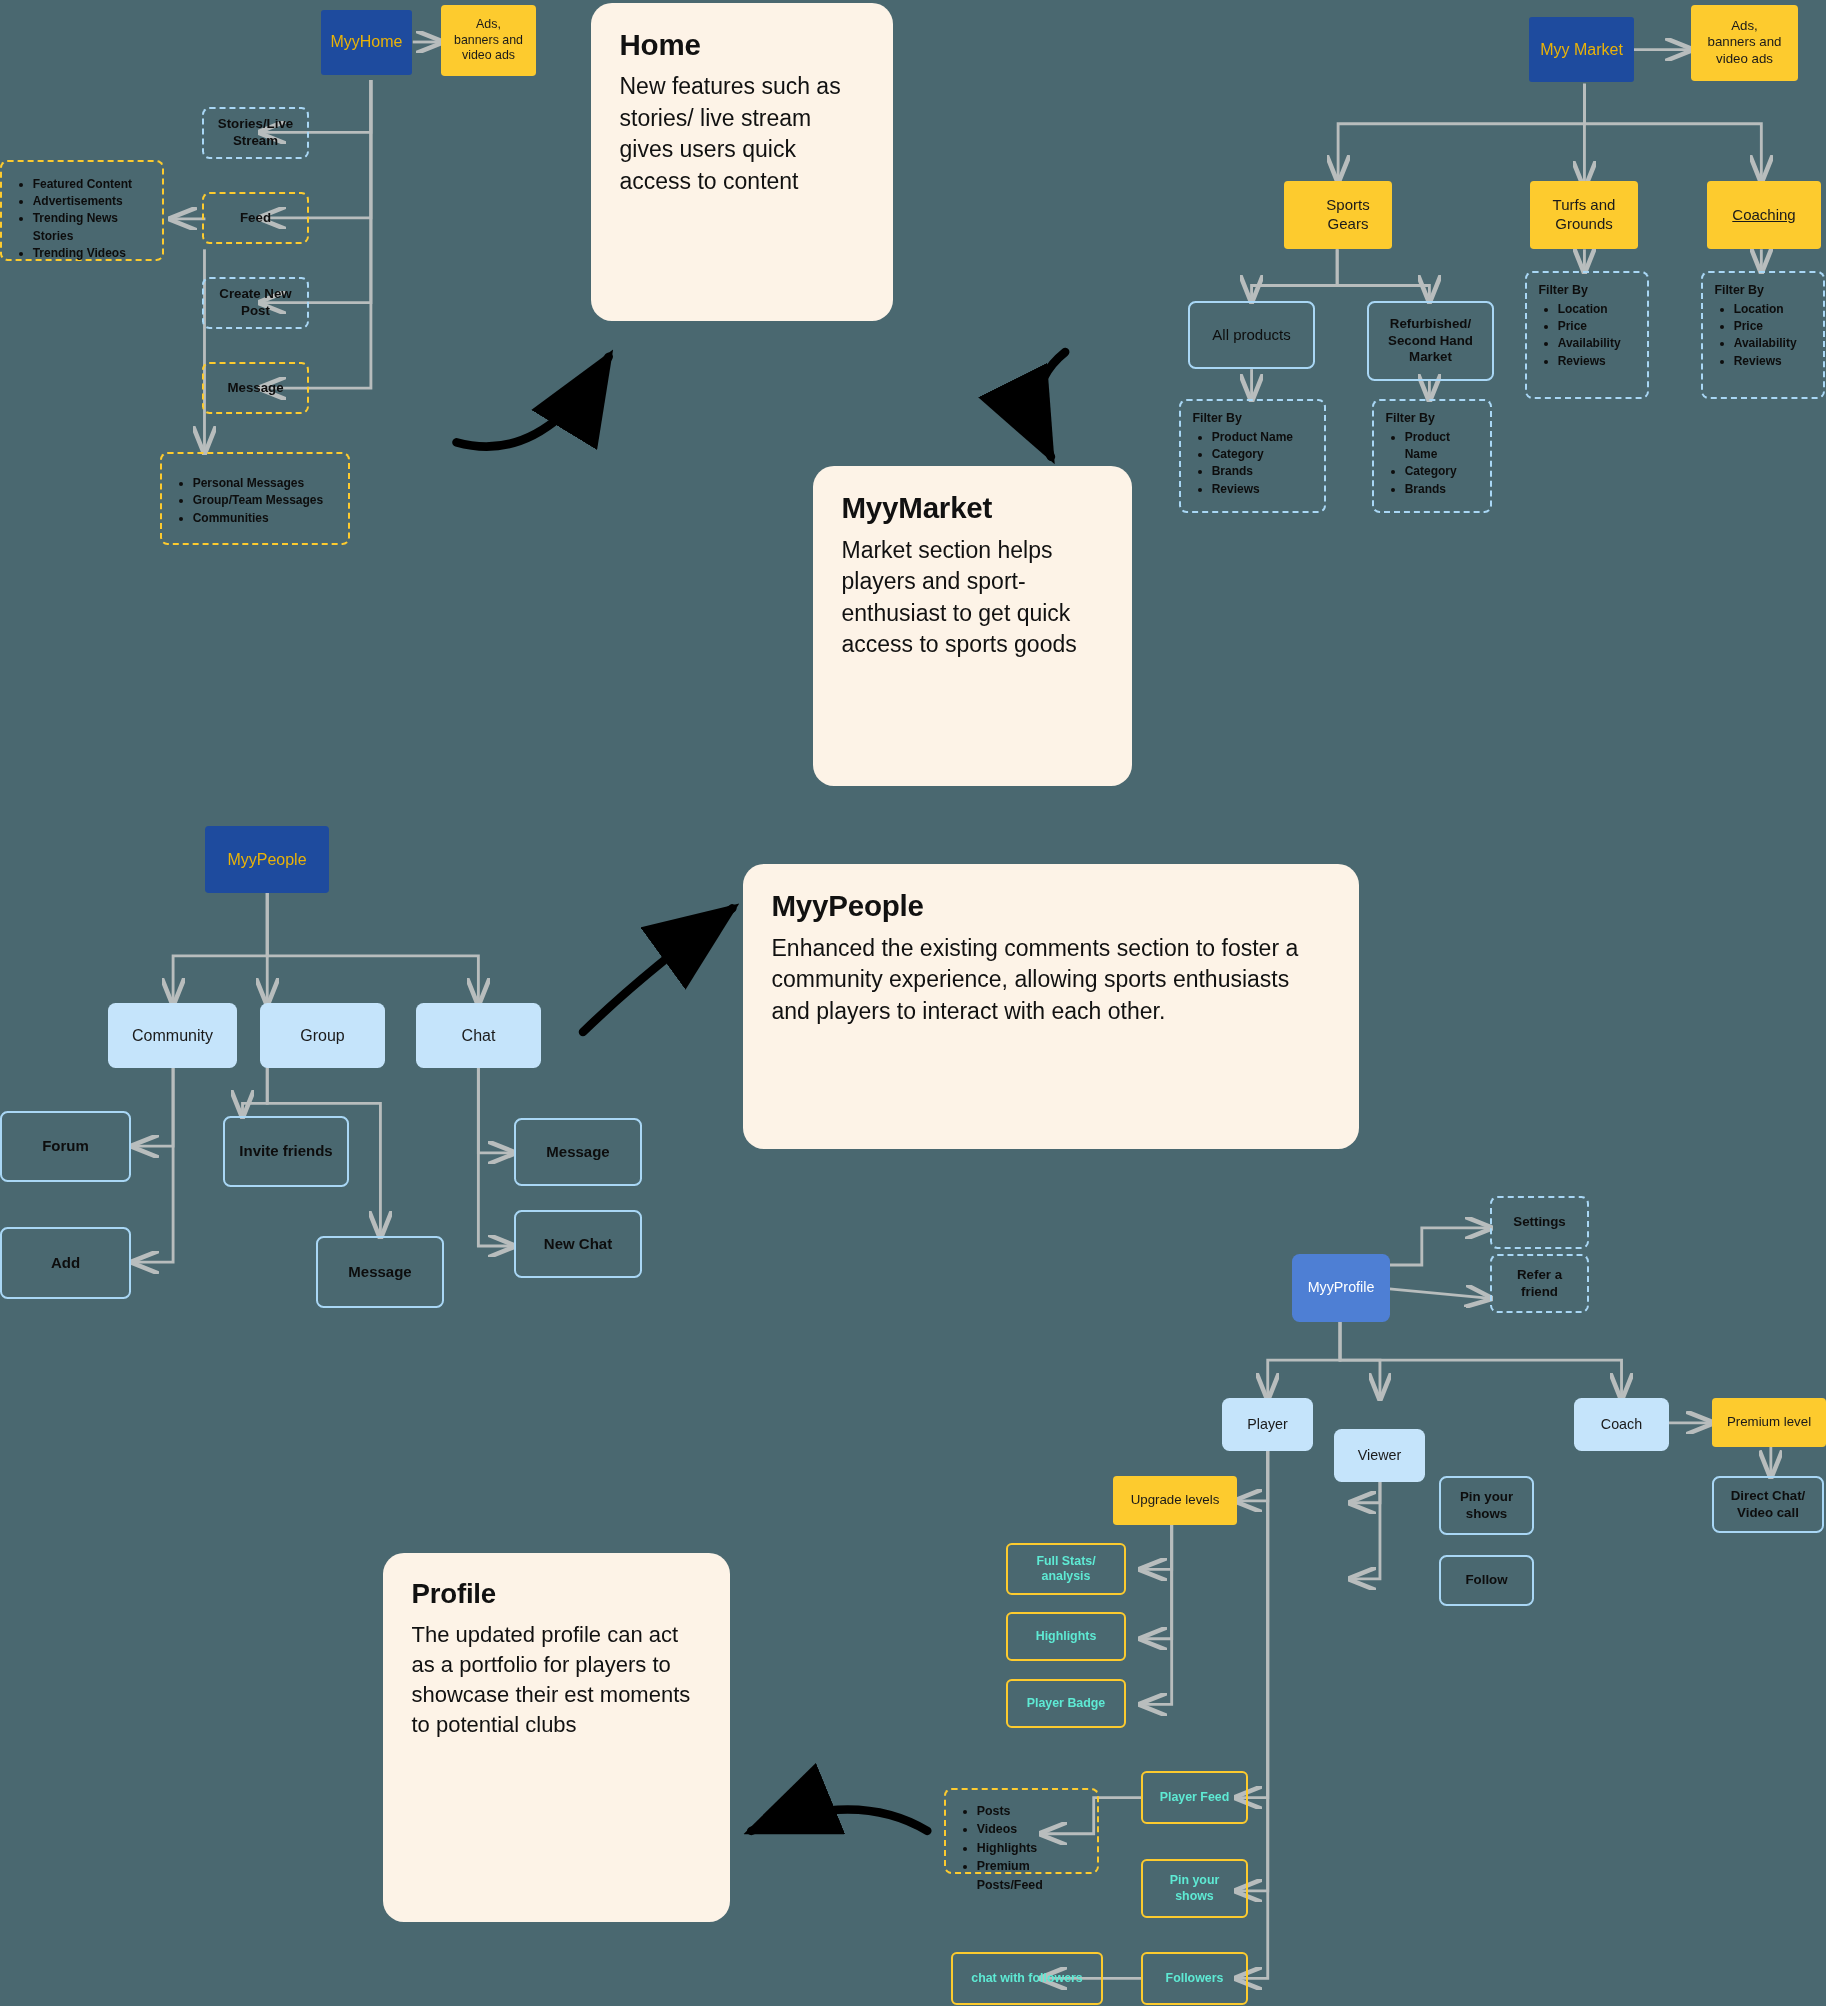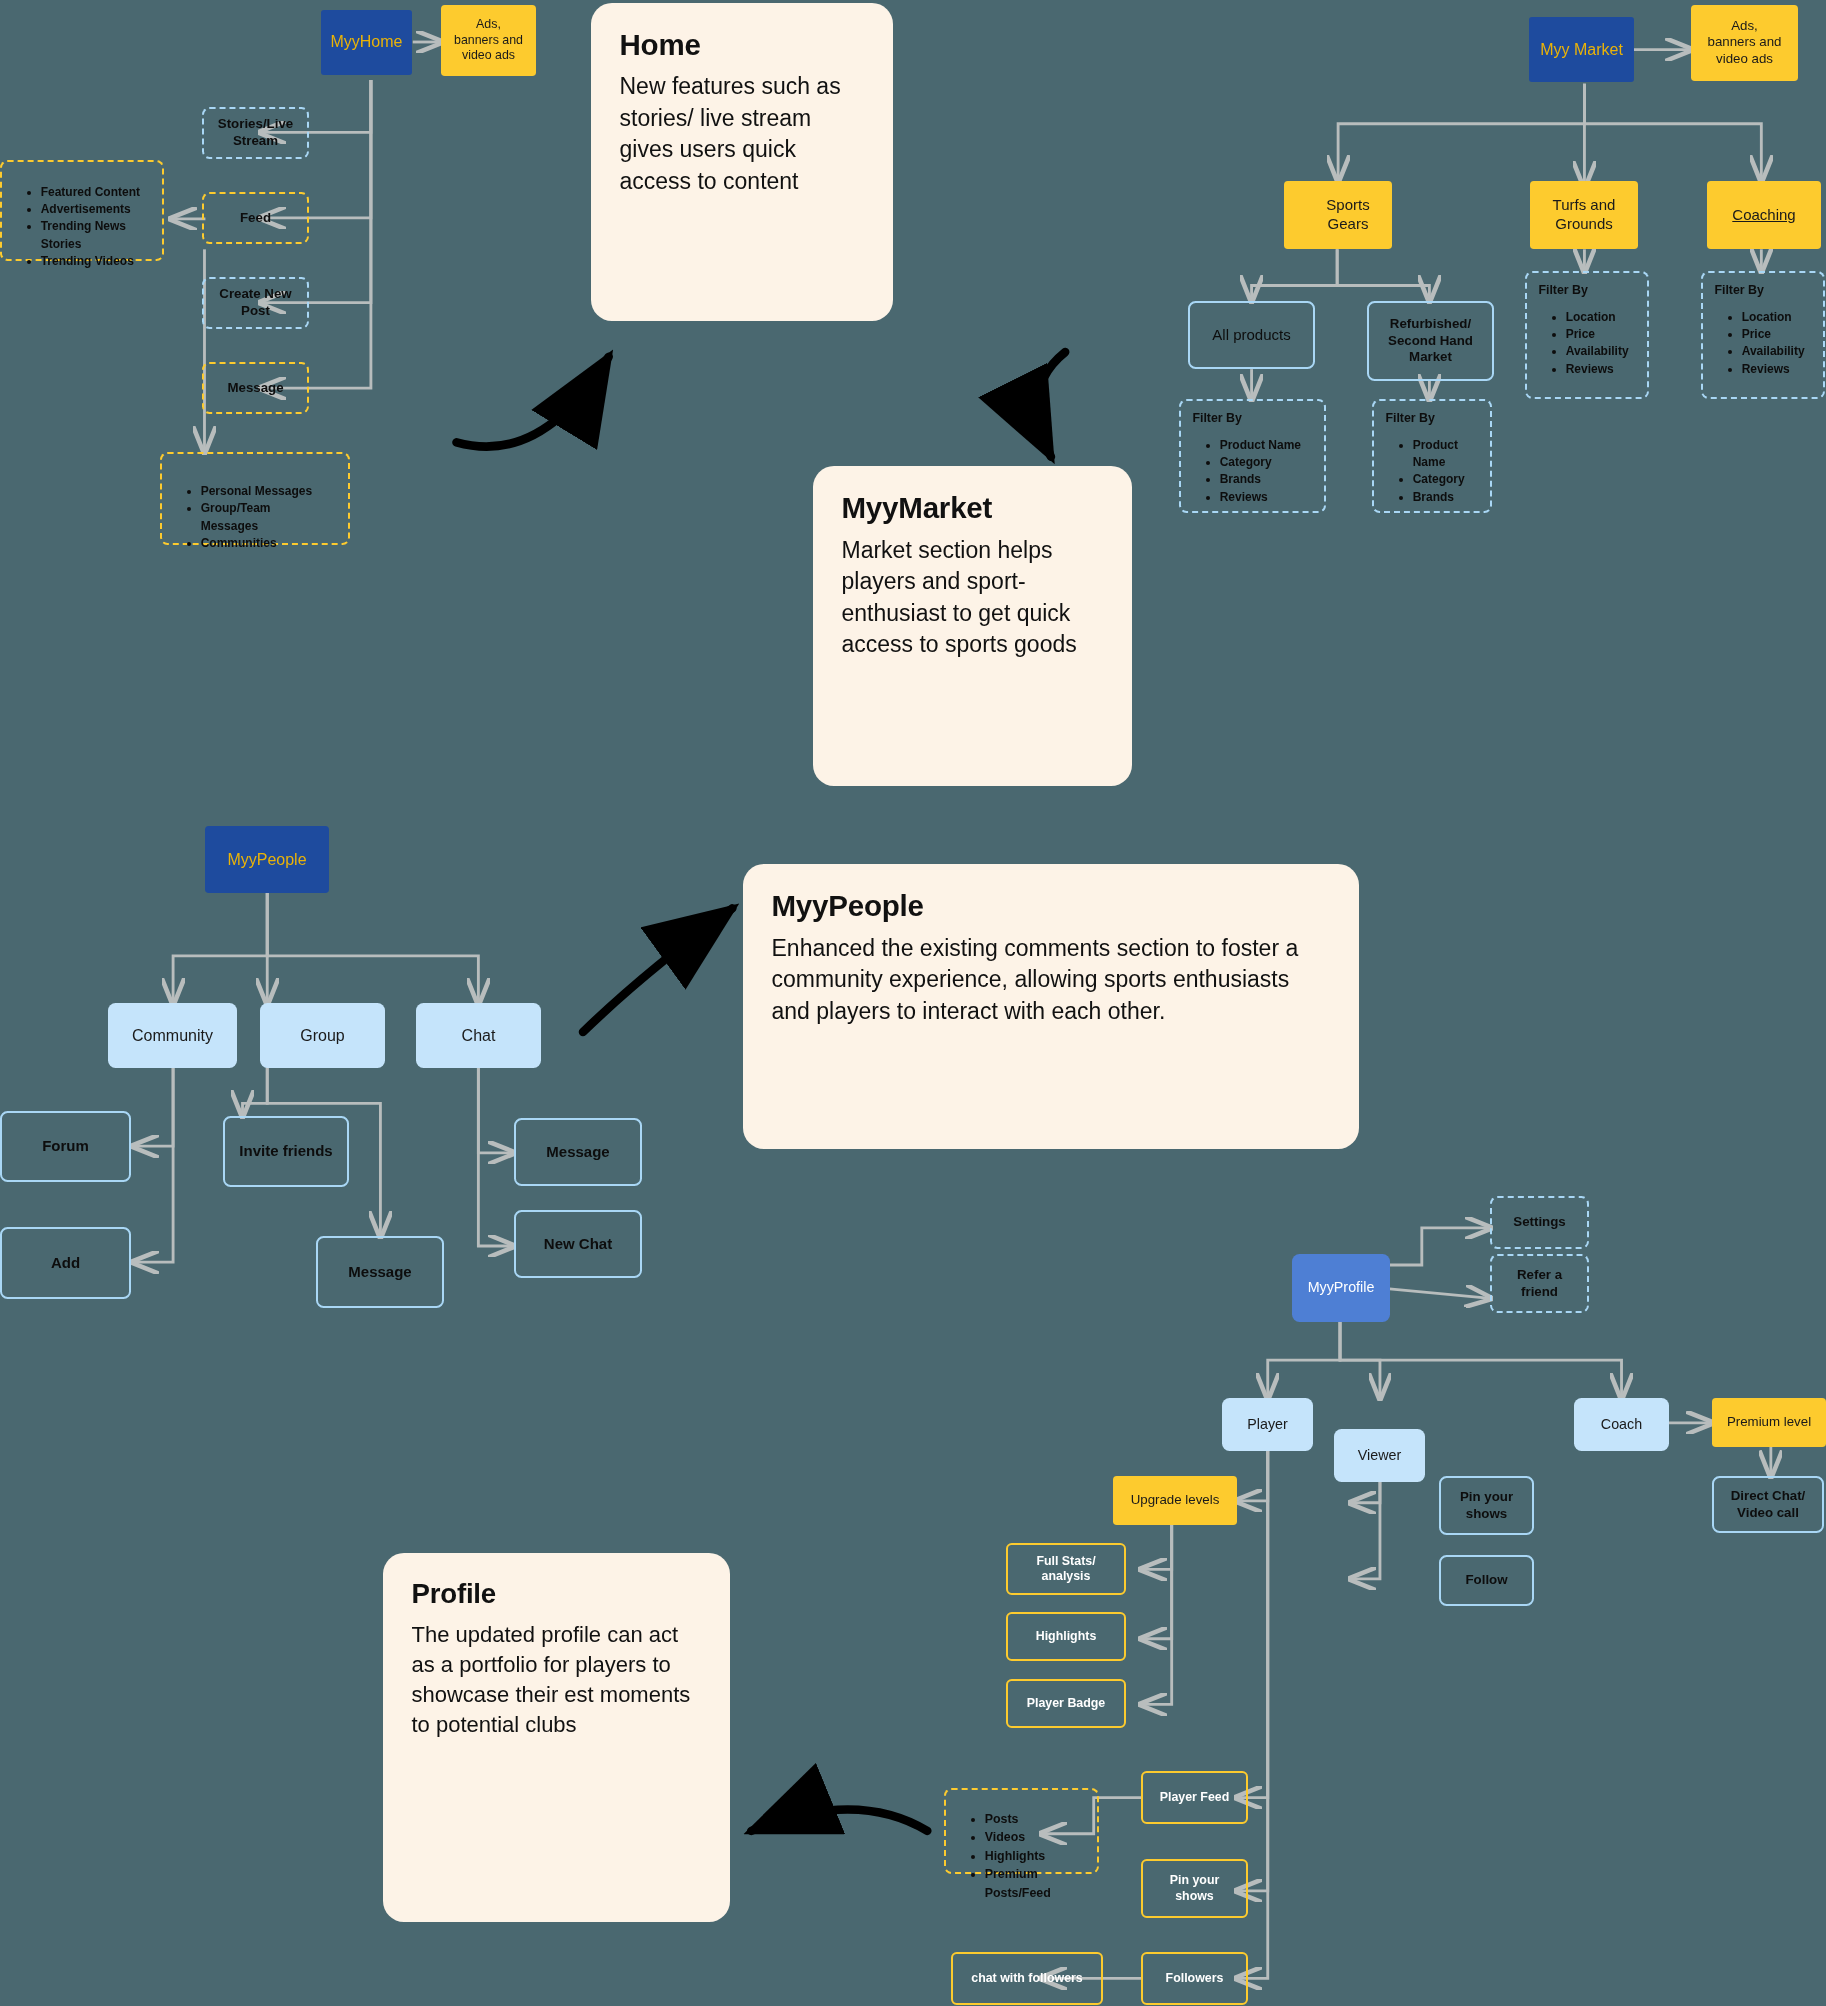--- a/index.html
+++ b/index.html
@@ -21,31 +21,31 @@
     line-height:1.25;
     white-space:pre-line;
   }
 
   
   .n-dark-blue{background:#1e4b9e;color:#eab308;border-radius:2.9px;font-size:16px;}
   .n-mid-blue{background:#4e7fd4;color:#ffffff;border-radius:7.6px;font-size:16px;}
   .n-yellow{background:#fdcb2e;color:#1a1a1a;border-radius:3.8px;font-size:14.3px;}
   .n-lightblue{background:#c5e4fb;color:#1a1a1a;border-radius:7.6px;font-size:16px;}
   .n-outline-blue{background:transparent;color:#0d0d0d;border:2.4px solid #a9d7f5;border-radius:7.6px;font-size:15px;font-weight:bold;}
-  .n-outline-yellow{background:transparent;color:#ffffff;border:2.9px solid #fdcb2e;border-radius:5.7px;font-size:14.3px;font-weight:bold;}
+  .n-outline-yellow{background:transparent;color:#5eead4;border:2.9px solid #fdcb2e;border-radius:5.7px;font-size:14.3px;font-weight:bold;}
   .n-dash-blue{background:transparent;color:#0d0d0d;border:2.9px dashed #a9d7f5;border-radius:7.6px;font-size:13.3px;font-weight:bold;}
   .n-dash-yellow{background:transparent;color:#0d0d0d;border:2.9px dashed #fdcb2e;border-radius:7.6px;font-size:13.3px;font-weight:bold;}
 
   
   .listbox{
     position:absolute;box-sizing:border-box;
     display:block;padding:9.5px 9.5px 9.5px 5.7px;
   }
   .listbox .lb-title{font-size:12.4px;font-weight:bold;color:#0d0d0d;margin:0 0 1.9px 5.7px;}
-  .listbox ul{margin:12px;padding:0 0 0 21px;list-style:disc;}
+  .listbox ul{margin:4px;padding:0 0 0 21px;list-style:disc;}
   .listbox li{font-size:12px;font-weight:bold;color:#0d0d0d;line-height:1.45;}
   .listbox.big li{font-size:12.4px;line-height:1.5;}
 
   
   .card{
     position:absolute;box-sizing:border-box;
     background:#fdf3e7;border-radius:21px;
     padding:25px 28.5px 25px 28.5px;
   }
   .card h2{margin:0 0 9.5px 0;font-size:29.5px;font-weight:bold;color:#111;letter-spacing:-0.2px;}

